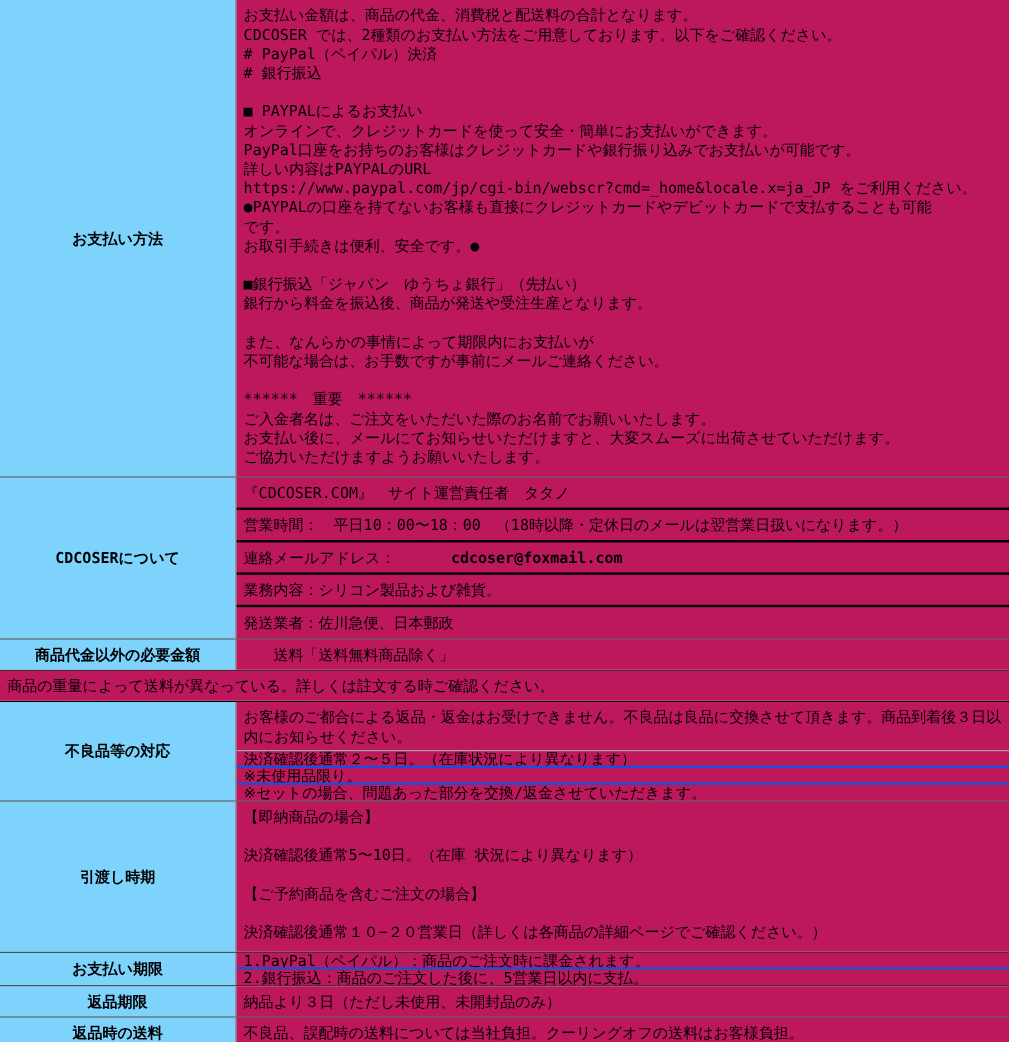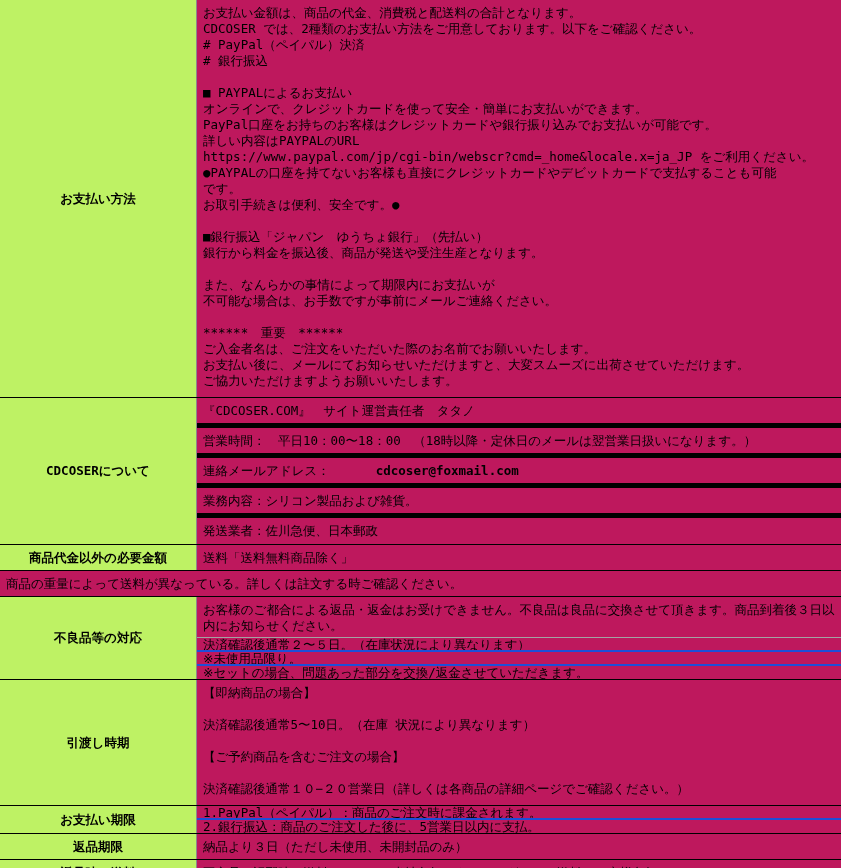--- a/index.html
+++ b/index.html
@@ -4,27 +4,27 @@
 <style>
   * { margin:0; padding:0; box-sizing:border-box; }
   html,body { width:841px; background:#fff; }
   body {
     font-family:"DejaVu Sans Mono","DejaVu Sans","Liberation Sans",monospace,sans-serif;
     font-size:12.5px; line-height:16px; color:#000;
   }
   .policy-table { width:841px; border-collapse:collapse; }
   .row { display:flex; border-bottom:1px solid #000; align-items:stretch; width:841px; }
   .label-cell {
-    width:197px; min-width:197px; background:#bef264; border-right:1px solid #8a8a8a;
+    width:197px; min-width:197px; background:#7dd3fc; border-right:1px solid #8a8a8a;
     display:flex; align-items:center; justify-content:center;
     font-weight:bold; text-align:center; padding:2px 0;
   }
   .content-cell { flex:1; background:#be185d; overflow:hidden; }
   .pre { white-space:pre-wrap; word-break:break-all; padding:5px 6px 4px; }
-  .subrow { border-bottom:5px solid #000000; padding:5px 6px 4px; min-height:26px; }
+  .subrow { border-bottom:2px solid #000000; padding:5px 6px 4px; min-height:26px; }
   .subrow:last-child { border-bottom:none; }
   .subrow-wrap { border-bottom:1px solid #a3a3a3; padding:5px 6px 3px; word-break:break-all; }
   .tight { border-bottom:2px solid #1d4ed8; padding:0 6px; line-height:14px; height:14px; overflow:hidden; }
   .tight:last-child { border-bottom:none; height:13px; }
   .row-payment { min-height:398px; }
   .row-delivery { min-height:126px; }
   .row-single { min-height:24px; }
   .email { font-weight:bold;margin-left:46px; }
 </style>
 </head>
@@ -71,21 +71,21 @@
         <span>連絡メールアドレス：</span><span class="email">cdcoser@foxmail.com</span>
       </div>
       <div class="subrow">業務内容：シリコン製品および雑貨。</div>
       <div class="subrow">発送業者：佐川急便、日本郵政</div>
     </div>
   </div>
 
   <div class="row row-single">
     <div class="label-cell">商品代金以外の必要金額</div>
     <div class="content-cell">
-      <div class="subrow" style="border-bottom:none; min-height:0;">送料「送料無料商品除く」</div>
+      <div class="subrow" style="border-bottom:none; min-height:0;margin-left:25px;">送料「送料無料商品除く」</div>
     </div>
   </div>
 
   <div class="row row-single">
     <div class="content-cell">
       <div class="subrow" style="border-bottom:none; min-height:0;">商品の重量によって送料が異なっている。詳しくは註文する時ご確認ください。</div>
     </div>
   </div>
 
   <div class="row">

